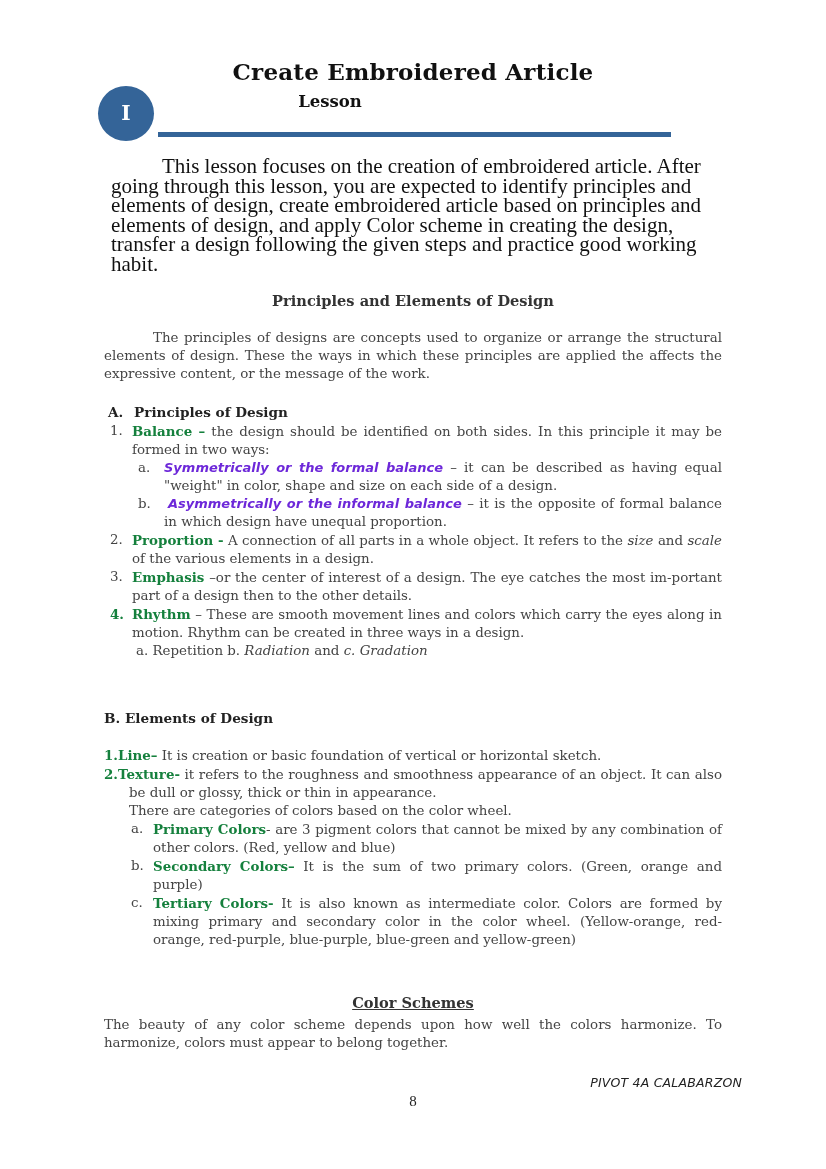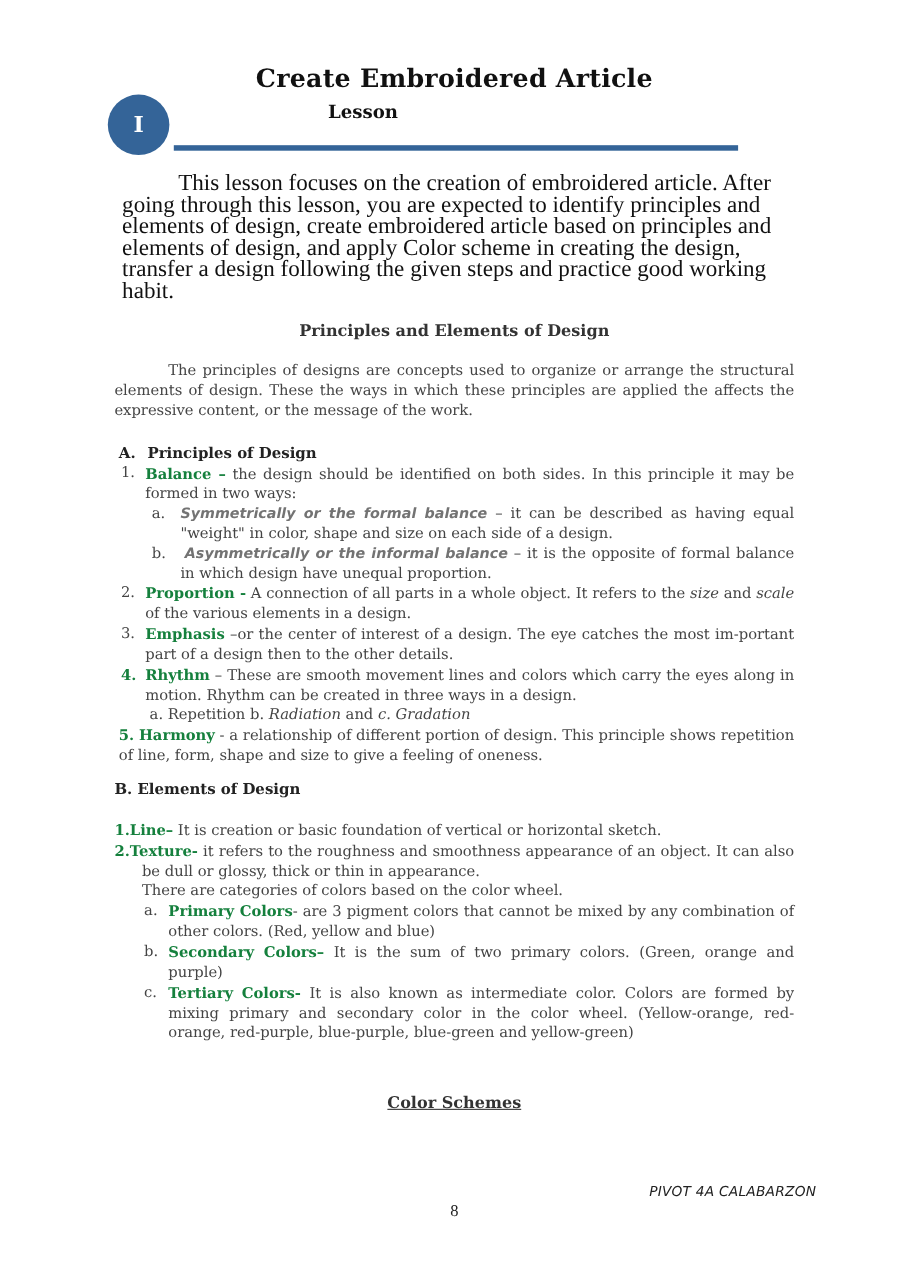--- a/index.html
+++ b/index.html
@@ -29,21 +29,21 @@
     .indent { text-indent: 49px; }
 
     .sec-head { position: absolute; font-family: "DejaVu Serif", serif; font-weight: bold; font-size: 13.6px; color: #222; }
     .sec-head .u { }
 
     .list { position: absolute; left: 104px; width: 618px; font-family: "DejaVu Serif", serif;
             font-size: 13.4px; line-height: 18px; color: #444; }
     .row { position: relative; text-align: justify; text-align-last: left; }
     .row .num { position: absolute; left: 0; }
     b, .b { font-weight: bold; color: #15803d; }
-    .bi { font-weight: bold; font-style: italic; color: #737373; font-family: "DejaVu Sans", sans-serif; font-size: 13px; }
+    .bi { font-weight: bold; font-style: italic; color: #6d28d9; font-family: "DejaVu Sans", sans-serif; font-size: 13px; }
     i { }
 
     .footer-brand { position: absolute; right: 84px; top: 1075px; font-family: "DejaVu Sans", sans-serif;
                     font-style: italic; font-size: 12.5px; color: #222; letter-spacing: 0.2px; }
     .page-num { position: absolute; left: 0; width: 826px; top: 1093px; text-align: center;
                 font-family: "Liberation Serif", serif; font-size: 15px; color: #222; }
   </style>
 </head>
 <body>
 
@@ -95,23 +95,20 @@
     </div>
 
     <div class="row" style="padding-left:28px;">
       <span class="num b" style="left:6px;">4.</span>
       <b>Rhythm</b><span> – These are smooth movement lines and colors which carry the eyes along in motion. Rhythm can be created in three ways in a design.</span>
     </div>
     <div class="row" style="padding-left:32px;">
       <span>a. Repetition  b. </span><i>Radiation</i><span> and </span><i>c.  Gradation</i>
     </div>
 
-    <div class="row" style="padding-left:4px;">
-      <b>5.</b> <b>Harmony</b><span> - a relationship of different portion of design. This principle shows repetition of line, form, shape and size to give a feeling of oneness.</span>
-    </div>
   </div>
 
   <div class="sec-head" style="left:104px; top:710px;">
     <span>B.</span>
     <span class="u">Elements of Design</span>
   </div>
 
   <div class="list" style="top:746px;">
     <div class="row" style="padding-left:0;">
       <b>1.Line–</b><span> It is creation or basic foundation  of vertical  or horizontal  sketch.</span>
@@ -129,16 +126,19 @@
       <b>Secondary Colors–</b><span> It is the sum of two primary colors. (Green, orange and purple)</span>
     </div>
     <div class="row" style="padding-left:49px;">
       <span class="num" style="left:27px;">c.</span>
       <b>Tertiary Colors-</b><span> It is also known as intermediate color. Colors are formed by mixing primary and secondary color in the color wheel. (Yellow-orange, red-orange, red-purple, blue-purple, blue-green and yellow-green)</span>
     </div>
   </div>
 
   <div class="h-center" style="top:994px;text-decoration:underline;">Color Schemes</div>
 
+  <div class="para" style="top:1016px;">
+    <p>The beauty of any color scheme depends upon how well the colors harmonize. To harmonize, colors must appear to belong  together.</p>
+  </div>
 
   <div class="footer-brand">PIVOT 4A CALABARZON</div>
   <div class="page-num">8</div>
 </div>
 
 </body></html>

